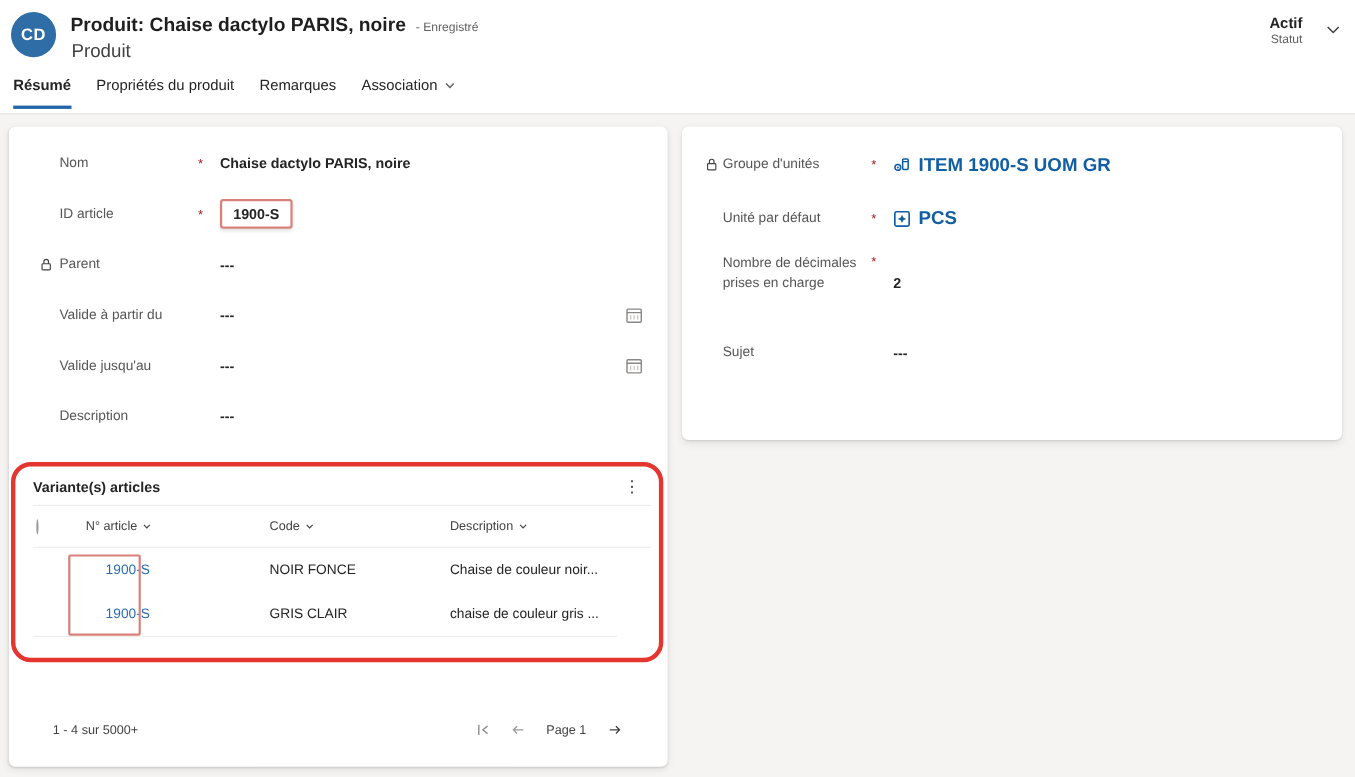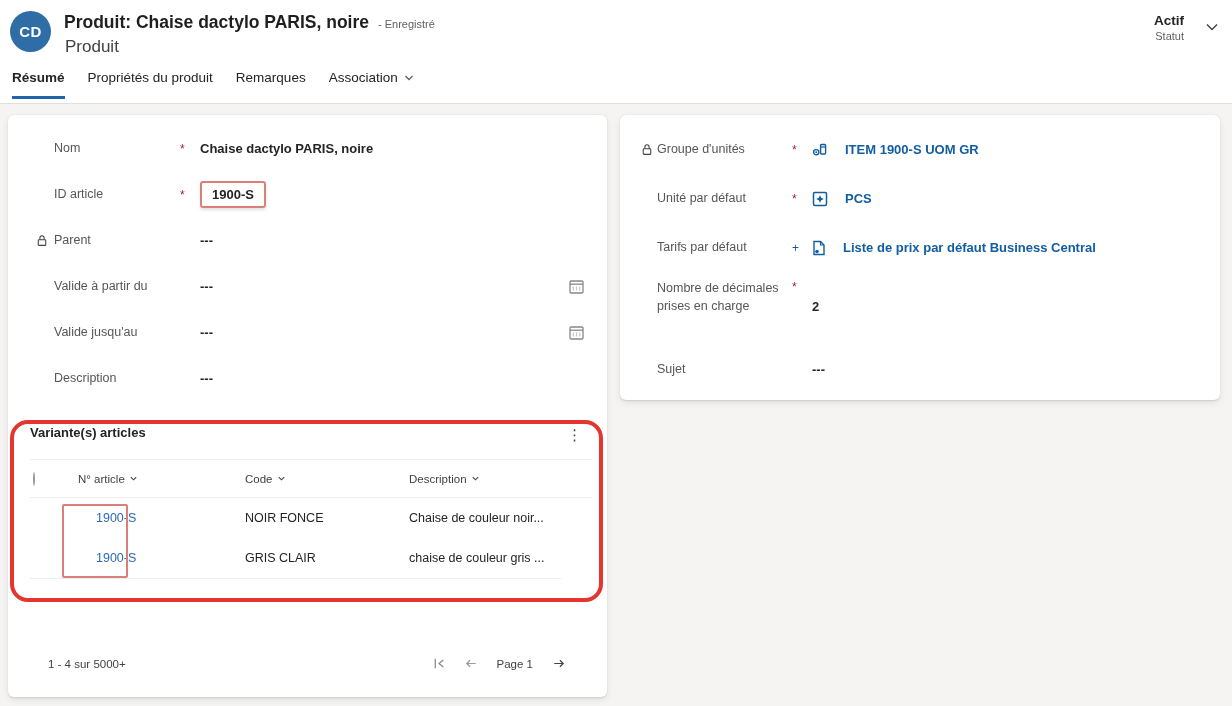--- a/index.html
+++ b/index.html
@@ -37,32 +37,32 @@
   .frow { display:flex; align-items:center; height:46px; padding-left:28px; }
   .card-right .frow { padding-left:21px; height:49px; }
   .gutter { width:18px; display:flex; align-items:center; }
   .card-right .gutter { width:16px; }
   .flabel { width:126px; font-size:12.5px; color:#565656; line-height:1.45; }
   .card-right .flabel { width:135px; }
   .fmarker { width:20px; font-size:12px; color:#a4262c; font-weight:400; padding-top:1px; }
   .fmarker.blue { color:#115ea3; }
   .fvalue { font-size:13px; font-weight:700; color:#242424; }
   .fvalue.plain { font-weight:700; }
-  .flink { font-size:13px; font-weight:700; color:#115ea3; display:flex; gap:17px; cursor:pointer; }
+  .flink { font-size:17px; font-weight:700; color:#115ea3; display:flex; align-items:center; gap:7px; cursor:pointer; }
   .boxed-red { display:inline-block; border:2px solid #d98078; border-radius:3px; padding:4px 10px 4px 10px;
                box-shadow:0 2px 3px rgba(0,0,0,.12); }
   .cal-btn { margin-left:auto; margin-right:22px; cursor:pointer; display:flex; }
   .frow.tall { height:72px; align-items:flex-start; }
   .frow.tall .flabel { padding-top:7px; }
   .frow.tall .fmarker { padding-top:8px; }
   .frow.tall .fvalue { padding-top:27px; }
   .frow.last-r { height:50px; }
 
   
-  .sg-title-row { margin-top:24px; height:34px; display:flex; align-items:flex-start; padding:0 21px 0 22px; }
+  .sg-title-row { margin-top:24px; height:34px; display:flex; align-items:center; padding:0 21px 0 22px; }
   .sg-title { font-size:13px; font-weight:700; color:#242424; }
   .sg-more { margin-left:auto; font-size:15px; color:#424242; cursor:pointer; line-height:1; padding:2px 4px; }
   .sg-div { height:1px; background:#ededed; margin:0 15px 0 22px; }
   .sg-head { display:flex; align-items:center; height:37px; padding-left:25px; font-size:11.5px; color:#424242; }
   .sel-col { width:45px; }
   .sel-circle { width:17px; height:17px; border:1px solid #9a9a98; border-radius:50%; background:#fff; cursor:pointer; }
   .col1 { width:167px; } .col2 { width:164px; } .col3 { flex:1; }
   .sg-headcell { display:flex; align-items:center; gap:4px; cursor:pointer; }
   .sg-row { display:flex; align-items:center; height:40px; padding-left:25px; font-size:12.5px; color:#242424; }
   .sg-row .cell-link { color:#2b6cb5; cursor:pointer; padding-left:18px; }
@@ -307,35 +307,20 @@
       <span>
         <svg width="16" height="16" viewBox="0 0 16 16">
             <rect x="1.5" y="1.5" width="13" height="13" rx="1.5" fill="none" stroke="#115ea3" stroke-width="1.5"></rect>
             <path d="M8 4.2 L9.2 6.8 L11.8 8 L9.2 9.2 L8 11.8 L6.8 9.2 L4.2 8 L6.8 6.8 Z" fill="#115ea3"></path>
           </svg>
       </span>
       <span>PCS</span>
     </span>
   </div>
 
-  <div class="frow">
-    <span class="gutter"></span>
-    <span class="flabel">Tarifs par défaut</span>
-    <span class="fmarker blue">+</span>
-    <span class="flink">
-      <span>
-        <svg width="14" height="16" viewBox="0 0 14 16">
-            <path d="M2 1.5 h6.5 L12 5 v9.5 H2 Z" fill="none" stroke="#115ea3" stroke-width="1.4"></path>
-            <path d="M8.5 1.5 V5 H12" fill="none" stroke="#115ea3" stroke-width="1.2"></path>
-            <circle cx="5" cy="11.5" r="1.8" fill="#115ea3"></circle>
-          </svg>
-      </span>
-      <span>Liste de prix par défaut Business Central</span>
-    </span>
-  </div>
 
   <div class="frow tall">
     <span class="gutter"></span>
     <span class="flabel">Nombre de décimales prises en charge</span>
     <span class="fmarker">*</span>
     <span class="fvalue">2</span>
   </div>
 
   <div class="frow last-r">
     <span class="gutter"></span>

